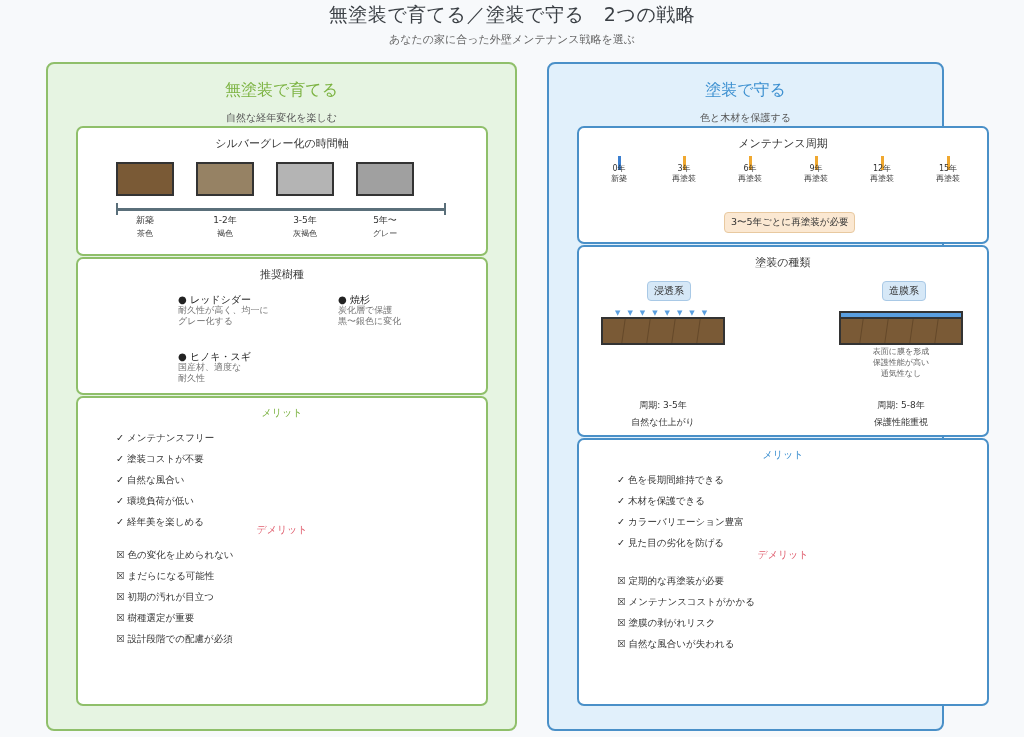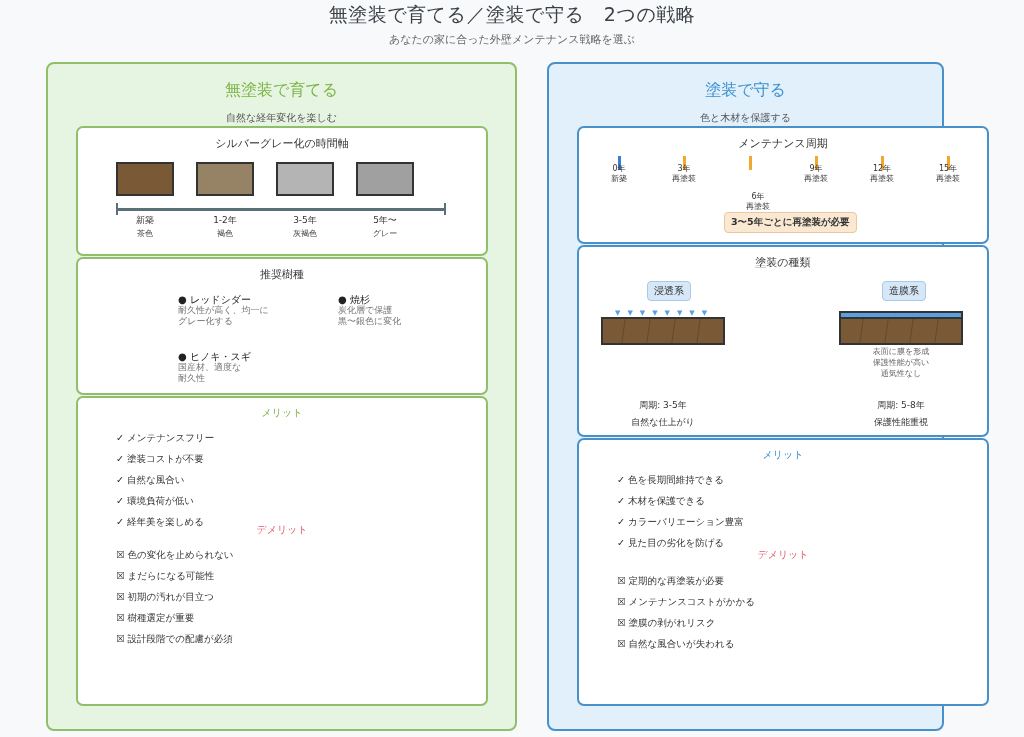--- a/index.html
+++ b/index.html
@@ -139,40 +139,40 @@
     <div class="tick-label" style="left:15px; top:36px;">
         <div>0年</div>
         <div>新築</div>
       </div>
     <div class="tick" style="left:104px; top:28px; background:#f0a830;"></div>
     <div class="tick-label" style="left:80px; top:36px;">
         <div>3年</div>
         <div>再塗装</div>
       </div>
     <div class="tick" style="left:170px; top:28px; background:#f0a830;"></div>
-    <div class="tick-label" style="left:154px; top:36px;margin-top:28px;">
+    <div class="tick-label" style="left:146px; top:36px;">
         <div>6年</div>
         <div>再塗装</div>
       </div>
     <div class="tick" style="left:236px; top:28px; background:#f0a830;"></div>
     <div class="tick-label" style="left:212px; top:36px;">
         <div>9年</div>
         <div>再塗装</div>
       </div>
     <div class="tick" style="left:302px; top:28px; background:#f0a830;"></div>
     <div class="tick-label" style="left:278px; top:36px;">
         <div>12年</div>
         <div>再塗装</div>
       </div>
     <div class="tick" style="left:368px; top:28px; background:#f0a830;"></div>
     <div class="tick-label" style="left:344px; top:36px;">
         <div>15年</div>
         <div>再塗装</div>
       </div>
-    <div class="badge-note" style="left:145px; top:84px;font-weight:bold;">3〜5年ごとに再塗装が必要</div>
+    <div class="badge-note" style="left:145px; top:84px;">3〜5年ごとに再塗装が必要</div>
   </div>
 
   <div class="card" style="left:28px; top:181px; width:412px; height:192px;">
     <div class="card-title" style="top:8px;">塗装の種類</div>
 
     <div class="type-badge" style="left:68px; top:34px;">浸透系</div>
     <div class="drop" style="left:36px; top:62px; letter-spacing:7px;">▼▼▼▼▼▼▼▼</div>
     <div class="board" style="left:22px; top:70px; width:124px; height:28px;">
       <div class="grain" style="left:20px;"></div>
         <div class="grain" style="left:45px;"></div>

